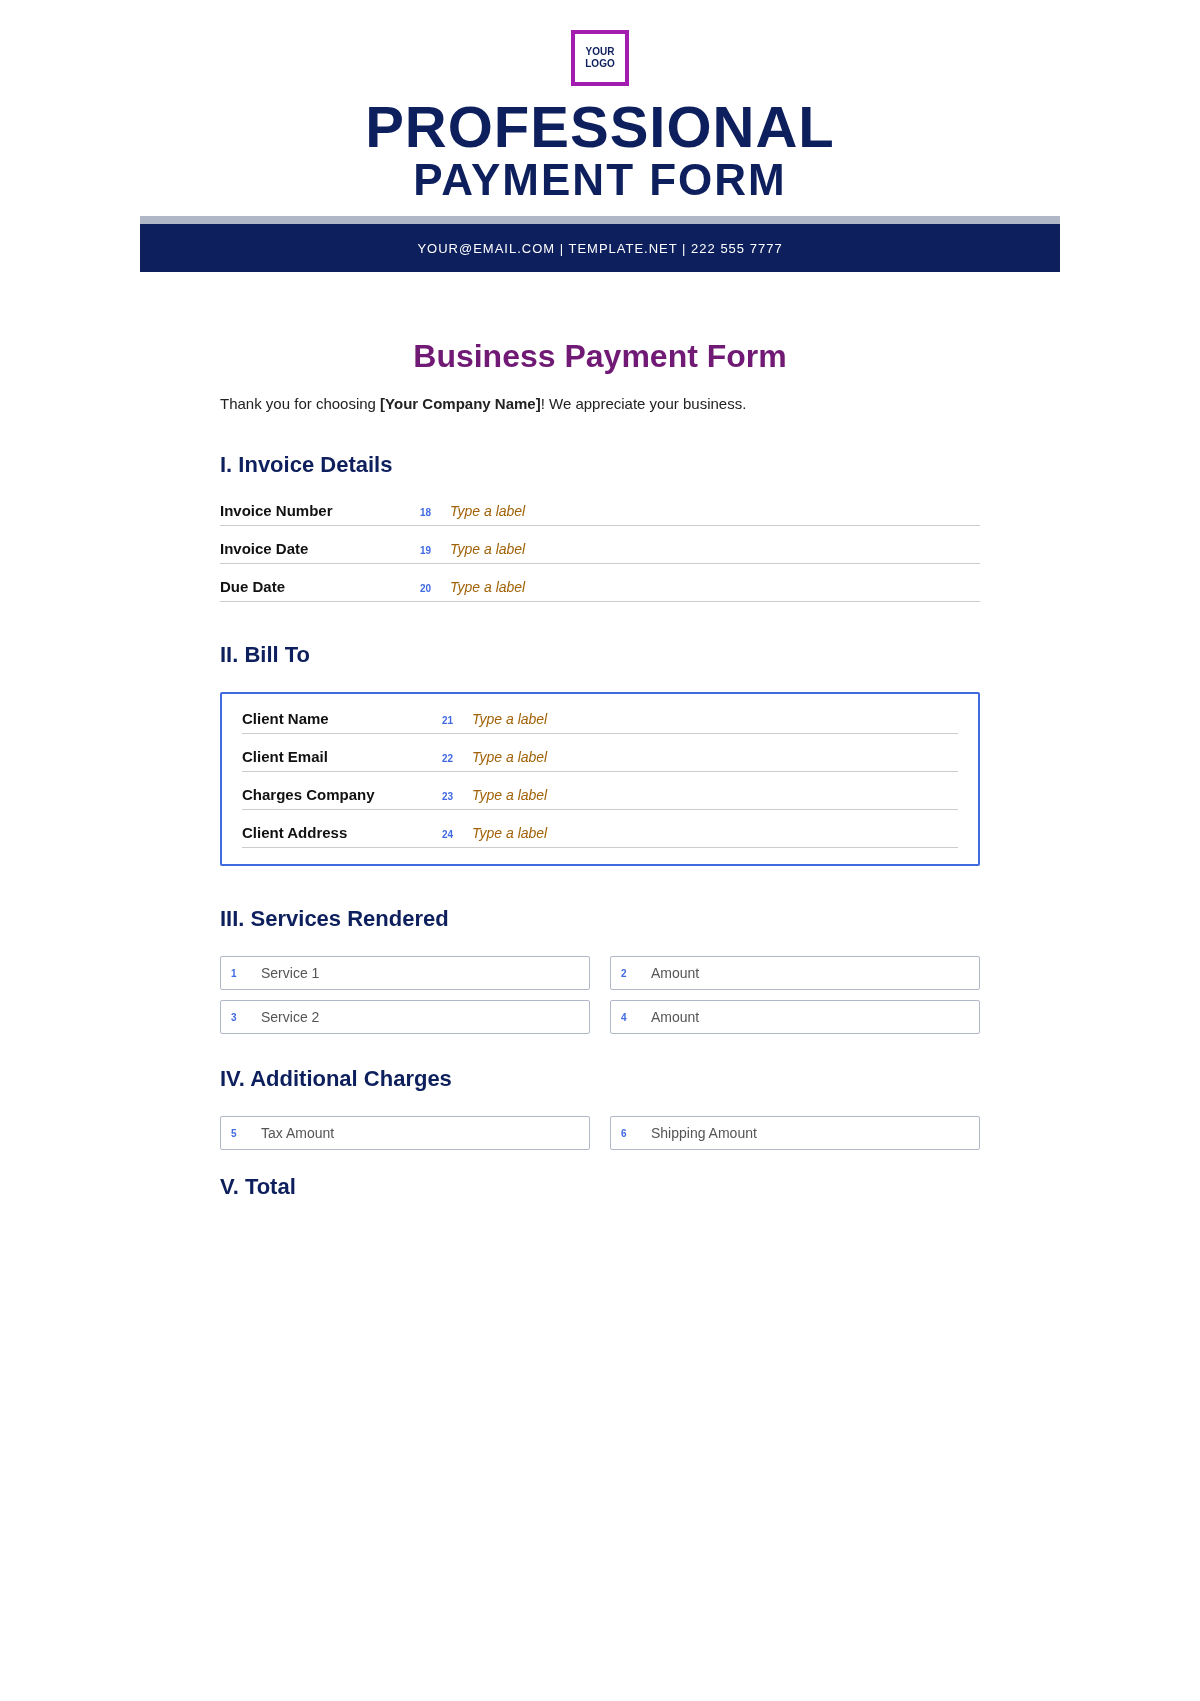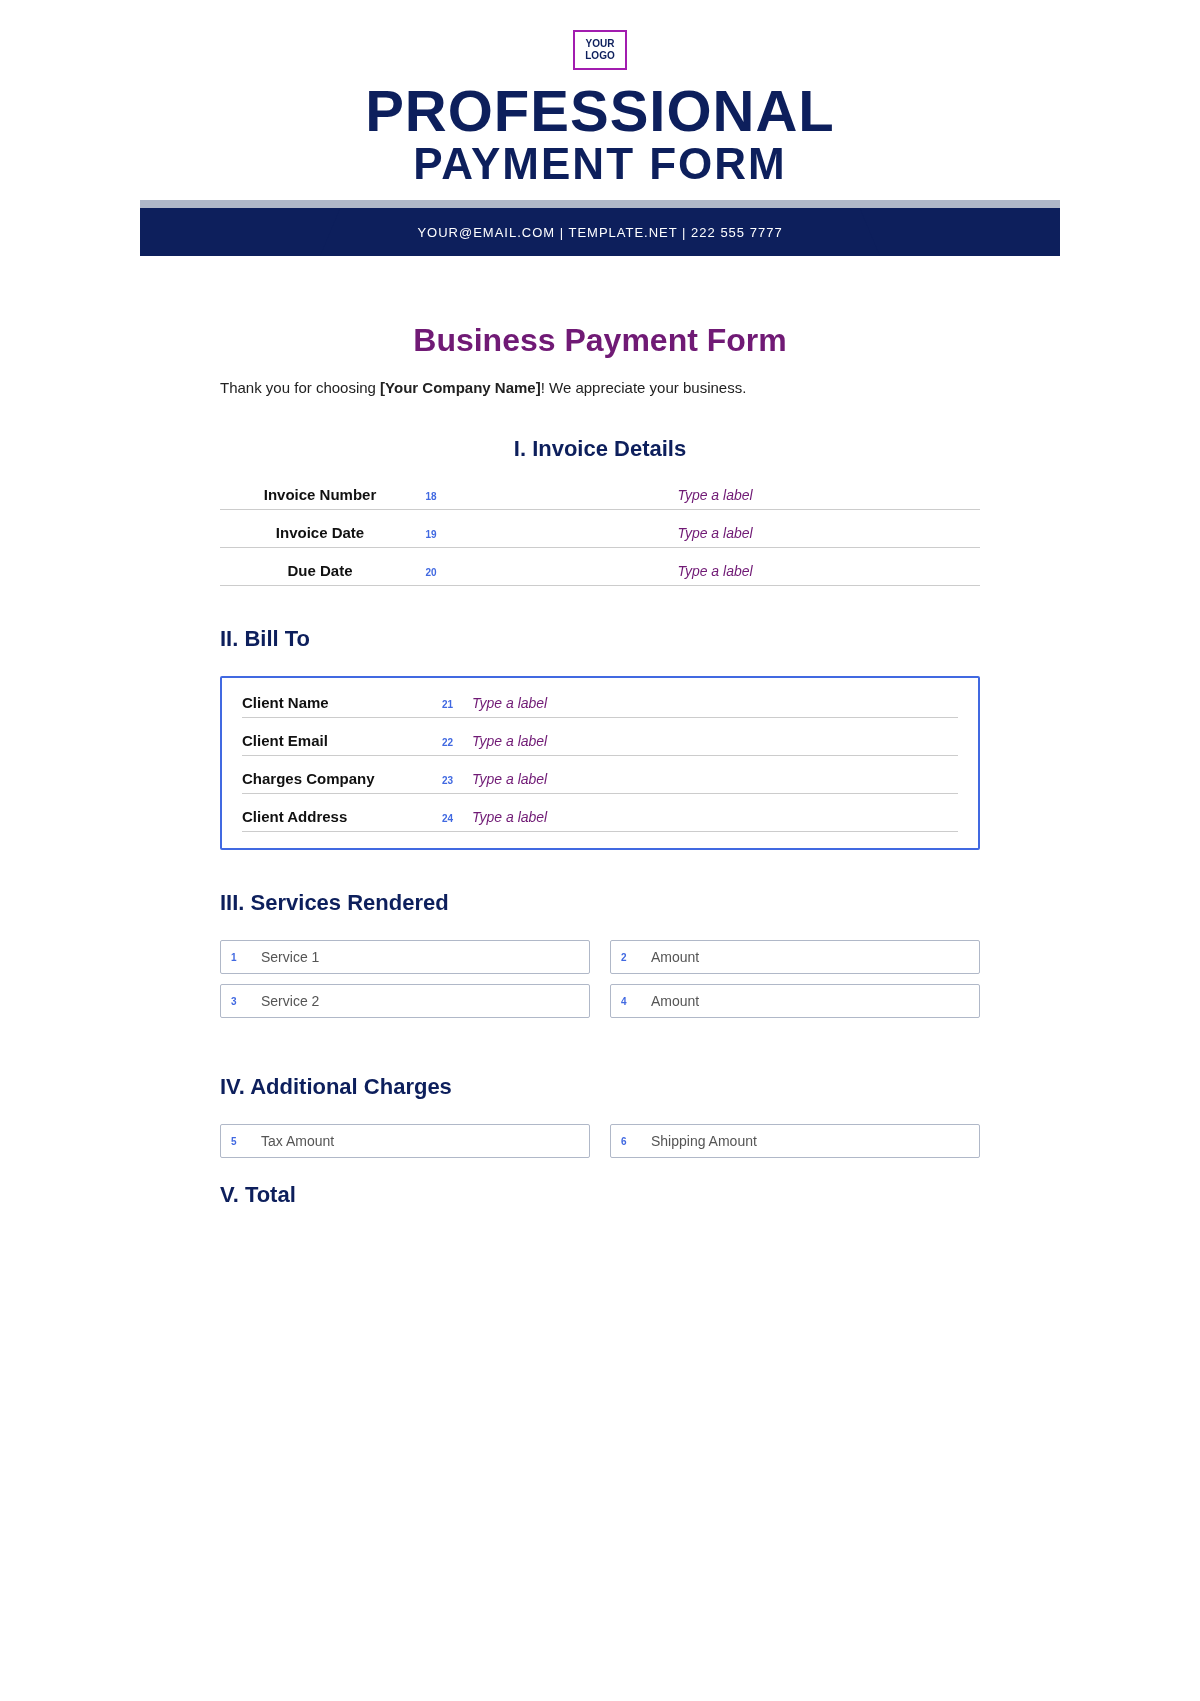--- a/index.html
+++ b/index.html
@@ -11,22 +11,22 @@
       margin: 0 auto;
     }
 
     
     .header {
       text-align: center;
       padding: 30px 20px 0;
     }
     .logo-box {
       display: inline-block;
-      border: 2px solid #a21caf;
-      padding: 6px 10px;
+      border: 4px solid #a21caf;
+      padding: 12px 10px;
       margin-bottom: 12px;
     }
     .logo-box .logo-text {
       font-size: 10px;
       font-weight: bold;
       color: #0d1f5c;
       line-height: 1.2;
       text-align: center;
     }
     .header h1.professional {
@@ -110,21 +110,20 @@
       font-size: 22px;
       font-weight: 800;
       color: #0d1f5c;
       margin-bottom: 20px;
       padding-bottom: 4px;
     }
 
     
     .invoice-fields {
       margin-bottom: 40px;
-      text-align: center;
     }
     .invoice-field-row {
       display: flex;
       align-items: baseline;
       margin-bottom: 14px;
       border-bottom: 1px solid #ccc;
       padding-bottom: 6px;
     }
     .field-label {
       font-weight: 700;
@@ -133,21 +132,21 @@
       color: #111;
     }
     .field-number {
       color: #4169e1;
       font-size: 10px;
       font-weight: 600;
       margin-right: 8px;
       min-width: 22px;
     }
     .field-placeholder {
-      color: #701a75;
+      color: #a16207;
       font-size: 14px;
       font-style: italic;
       flex: 1;
     }
 
     
     .bill-to-section {
       margin-bottom: 40px;
     }
     .bill-to-box {
@@ -157,21 +156,21 @@
     }
     .bill-to-box .invoice-field-row {
       border-bottom-color: #ccc;
     }
     .bill-to-box .invoice-field-row:last-child {
       margin-bottom: 0;
     }
 
     
     .services-section {
-      margin-bottom: 56px;
+      margin-bottom: 32px;
     }
     .services-grid {
       display: grid;
       grid-template-columns: 1fr 1fr;
       gap: 10px 20px;
     }
     .service-field {
       display: flex;
       align-items: center;
       border: 1px solid #b0b8c8;

